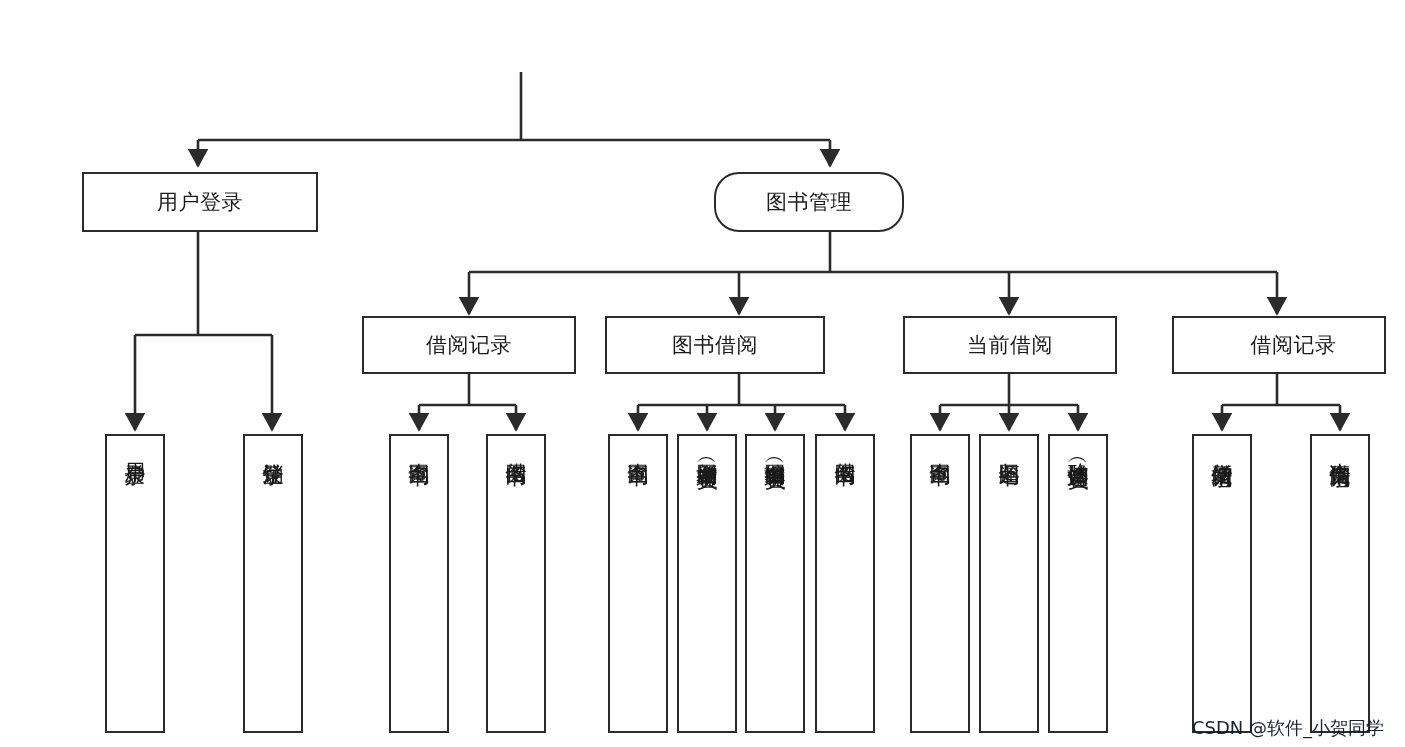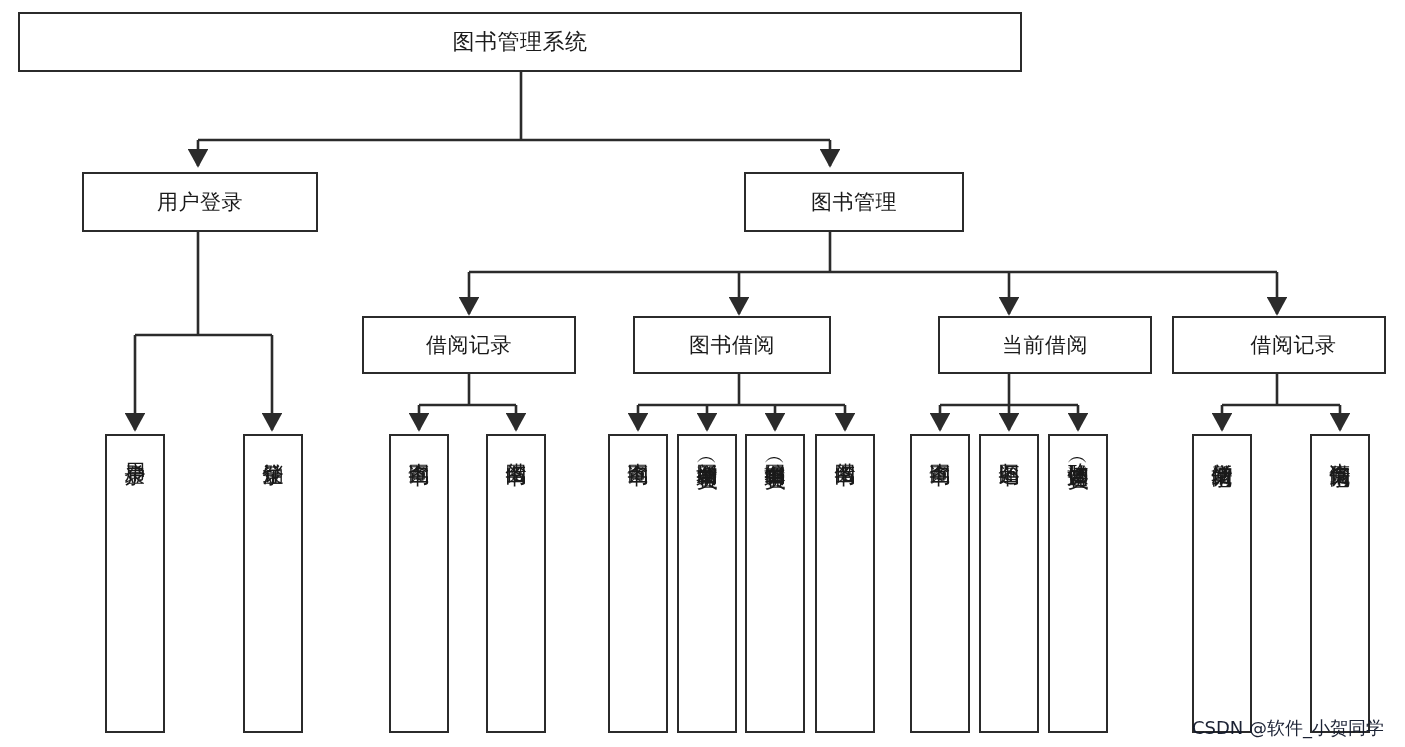--- a/index.html
+++ b/index.html
@@ -124,41 +124,38 @@
       <path d="M 1009 405 L 1009 430" marker-end="url(#arrow)"></path>
       <path d="M 1078 405 L 1078 430" marker-end="url(#arrow)"></path>
 
       <path d="M 1277 374 L 1277 405"></path>
       <path d="M 1222 405 L 1340 405"></path>
       <path d="M 1222 405 L 1222 430" marker-end="url(#arrow)"></path>
       <path d="M 1340 405 L 1340 430" marker-end="url(#arrow)"></path>
     </g>
   </svg>
 
-  <div class="node horiz root" style="left:18px; top:12px; width:1004px; height:60px;">
-    <span class="node-label">图书管理系统</span>
-  </div>
 
   <div class="node horiz" style="left:82px; top:172px; width:236px; height:60px;">
     <span class="node-label">用户登录</span>
   </div>
 
-  <div class="node horiz" style="left:744px; top:172px; width:220px; height:60px;">
+  <div class="node horiz" style="left:714px; top:172px; width:190px; height:60px;border-radius:25px;">
     <span class="node-label">图书管理</span>
   </div>
 
   <div class="node horiz" style="left:362px; top:316px; width:214px; height:58px;">
     <span class="node-label">借阅记录</span>
   </div>
 
-  <div class="node horiz" style="left:633px; top:316px; width:198px; height:58px;">
+  <div class="node horiz" style="left:605px; top:316px; width:220px; height:58px;">
     <span class="node-label">图书借阅</span>
   </div>
 
-  <div class="node horiz" style="left:903px; top:316px; width:214px; height:58px;margin-left:35px;">
+  <div class="node horiz" style="left:903px; top:316px; width:214px; height:58px;">
     <span class="node-label">当前借阅</span>
   </div>
 
   <div class="node horiz" style="left:1172px; top:316px; width:214px; height:58px;padding-left:29px;">
     <span class="node-label">借阅记录</span>
   </div>
 
   <div class="node leaf" style="left:105px; top:434px; width:60px; height:299px;">
     <span class="node-label">用户登录</span>
   </div>

